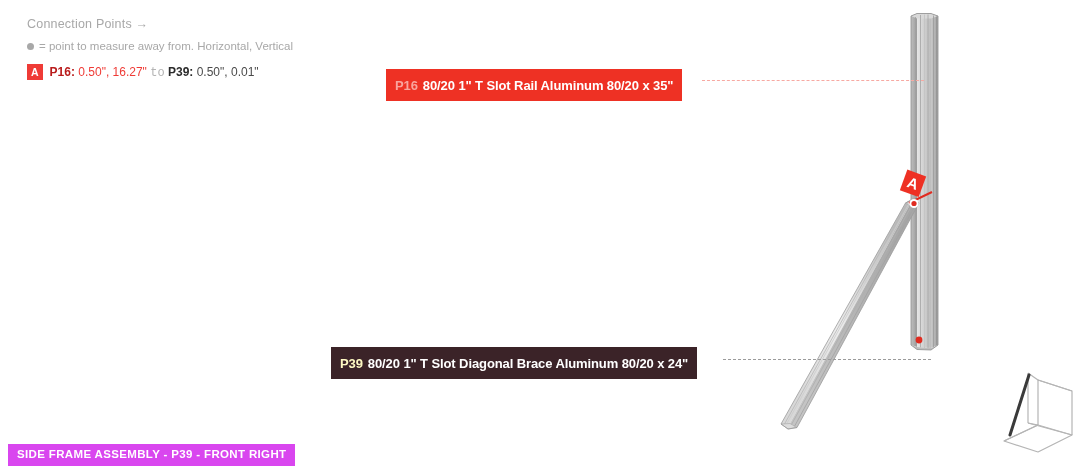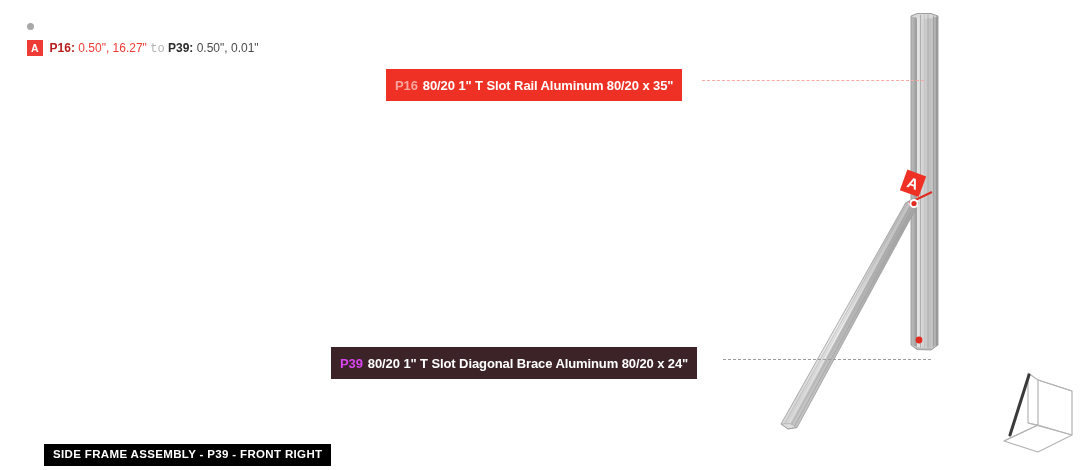--- a/index.html
+++ b/index.html
@@ -97,21 +97,21 @@
     left: 386px;
     top: 69px;
     background: #ee3124;
   }
   #banner-p16 .pnum { color: #f9a49d; }
   #banner-p39 {
     left: 331px;
     top: 347px;
     background: #3b2328;
   }
-  #banner-p39 .pnum { color: #d946ef; }
+  #banner-p39 .pnum { color: #fef9c3; }
 
   
   .leader {
     position: absolute;
     height: 0;
     border-top: 1.4px dashed #f7a9a2;
   }
   #leader-p16 {
     left: 702px;
     top: 80px;
@@ -132,48 +132,49 @@
     width: 1080px;
     height: 470px;
     pointer-events: none;
   }
 
   
   .title-bar {
     position: absolute;
     left: 8px;
     top: 444px;
-    background: #000000;
+    background: #d946ef;
     color: #ffffff;
     font-size: 11.5px;
     font-weight: bold;
     letter-spacing: .35px;
     padding: 4px 9px 5px 9px;
     line-height: 13px;
     white-space: nowrap;
-    margin-left: 36px;
   }
 
   
   #iso-thumb {
     position: absolute;
     left: 994px;
     top: 353px;
     width: 86px;
     height: 104px;
   }
 </style>
 </head>
 <body>
 
 <div class="legend">
 
+  <div class="legend-title">Connection Points →</div>
 
   <div class="legend-note">
     <span class="legend-dot"></span>
+    <span>= point to measure away from. Horizontal, Vertical</span>
   </div>
 
   <div class="legend-row">
     <span class="tag-chip">A</span>
     <span class="legend-pair">
       <span class="pid-red">P16:</span>
       <span class="val-red">0.50", 16.27"</span>
       <span class="sep">to</span>
       <span class="pid-dark">P39:</span>
       <span class="val-dark">0.50", 0.01"</span>

